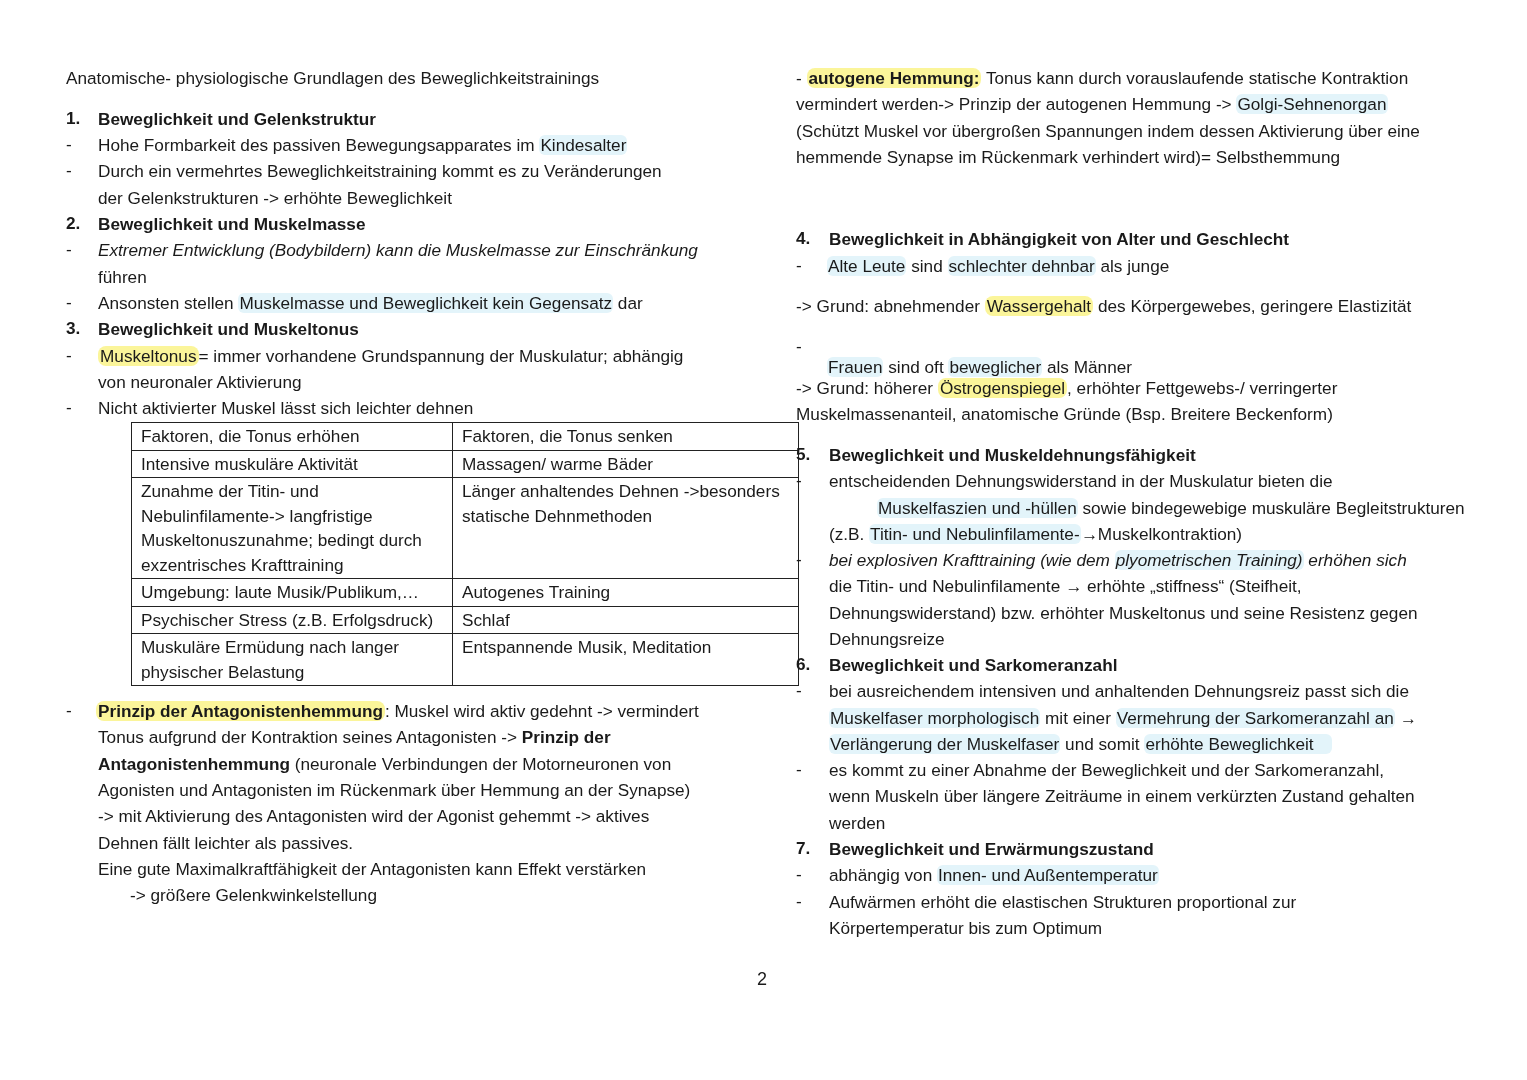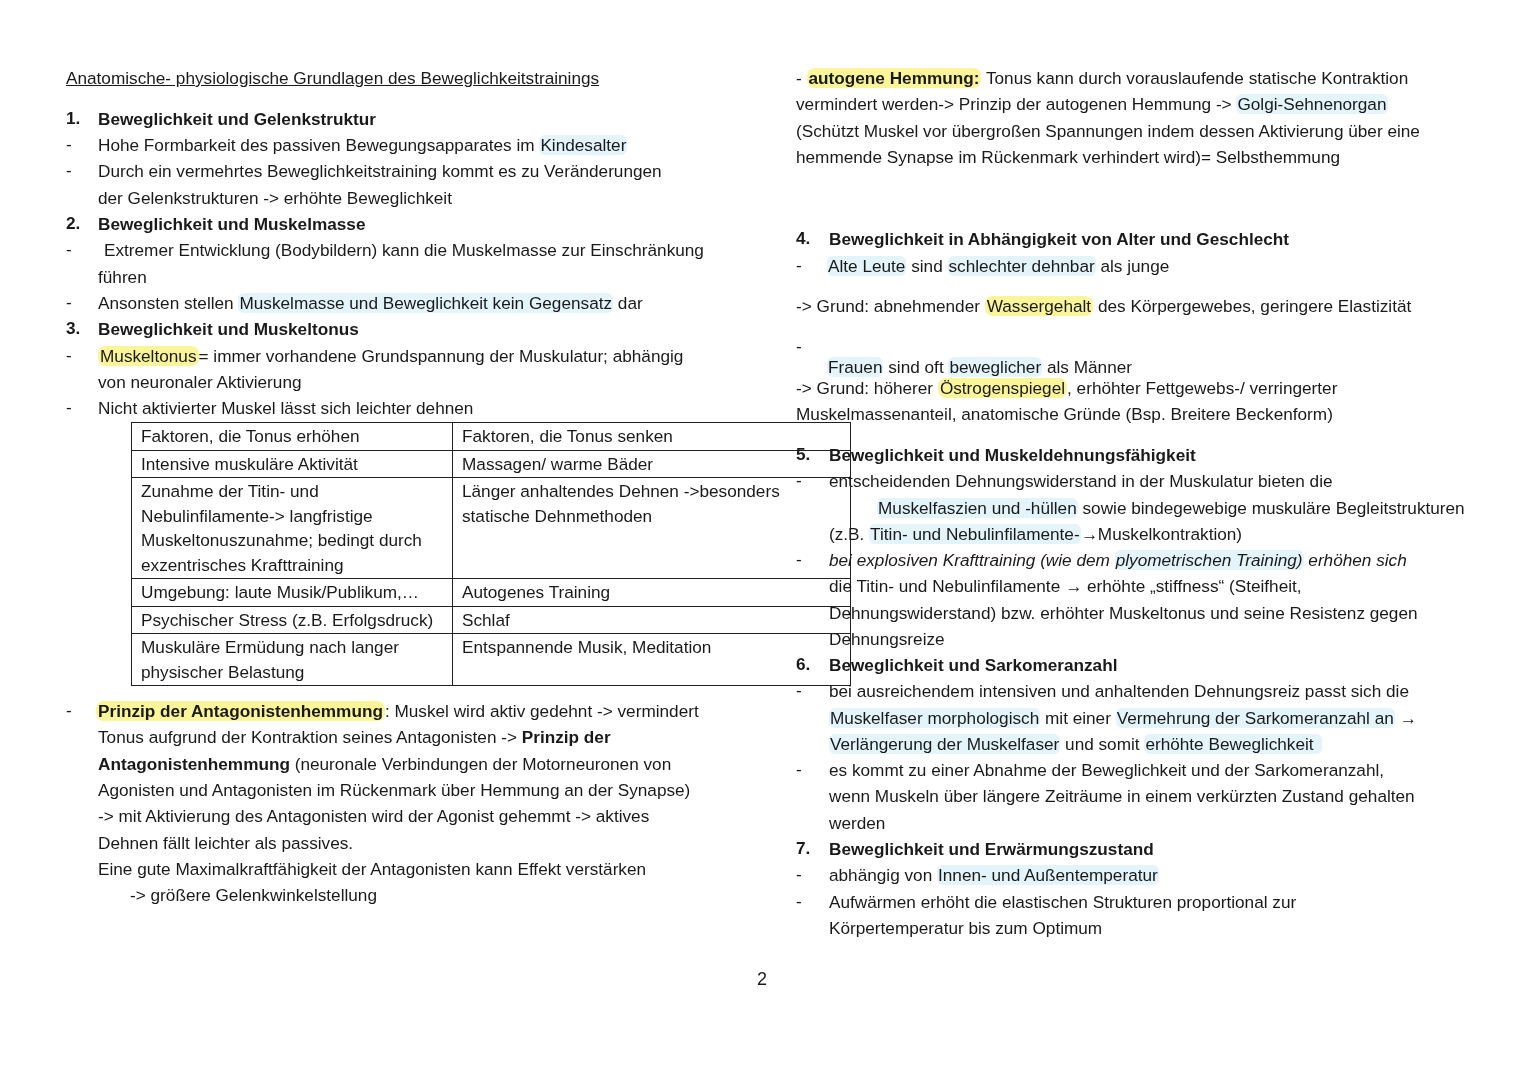--- a/index.html
+++ b/index.html
@@ -4,27 +4,27 @@
 <style>
   html, body { margin: 0; padding: 0; background: #ffffff; }
   body {
     width: 1527px; height: 1080px; position: relative; overflow: hidden;
     font-family: "Liberation Sans", sans-serif; color: #1a1a1a;
     font-size: 17.2px;
   }
   .page { position: absolute; left: 0; top: 0; width: 1527px; height: 1080px; }
   .line { position: absolute; white-space: nowrap; line-height: 22px; }
   .b { font-weight: bold; }
-  .u { text-decoration: underline; }
+  .u { }
   .hy { background: #fbf59a; border-radius: 8px; padding: 0 2px; }
   .hb { background: #e3f4fa; border-radius: 6px; padding: 0 1px; }
   .num { position: absolute; font-weight: bold; }
   .dash { position: absolute; }
   table.tonus {
-    position: absolute; left: 131px; top: 422px; width: 720px;
+    position: absolute; left: 131px; top: 422px; width: 668px;
     border-collapse: collapse; font-size: 17.2px;
   }
   table.tonus td {
     border: 1.5px solid #222; vertical-align: top; padding: 1px 9px;
     line-height: 24.5px;
   }
   table.tonus td.c1 { width: 302px; }
   .pagenum { position: absolute; left: 757px; top: 969px; font-size: 18px; }
 </style>
 </head>
@@ -40,21 +40,21 @@
   <div class="line" style="left:98px;top:134px;">
     <span>Hohe Formbarkeit des passiven Bewegungsapparates im </span><span class="hb">Kindesalter</span>
   </div>
   <span class="dash" style="left:66px;top:160px;">-</span>
   <div class="line" style="left:98px;top:160px;">Durch ein vermehrtes Beweglichkeitstraining kommt es zu Veränderungen</div>
   <div class="line" style="left:98px;top:187px;">der Gelenkstrukturen -&gt; erhöhte Beweglichkeit</div>
 
   <span class="num" style="left:66px;top:213px;">2.</span>
   <div class="line b" style="left:98px;top:213px;">Beweglichkeit und Muskelmasse</div>
   <span class="dash" style="left:66px;top:239px;">-</span>
-  <div class="line" style="left:104px;top:239px;">Extremer Entwicklung (Bodybildern) kann die Muskelmasse zur Einschränkung</div>
+  <div class="line" style="left:98px;top:239px;font-style:italic;">Extremer Entwicklung (Bodybildern) kann die Muskelmasse zur Einschränkung</div>
   <div class="line" style="left:98px;top:266px;">führen</div>
   <span class="dash" style="left:66px;top:292px;">-</span>
   <div class="line" style="left:98px;top:292px;">
     <span>Ansonsten stellen </span><span class="hb">Muskelmasse und Beweglichkeit kein Gegensatz</span><span> dar</span>
   </div>
 
   <span class="num" style="left:66px;top:318px;">3.</span>
   <div class="line b" style="left:98px;top:318px;">Beweglichkeit und Muskeltonus</div>
   <span class="dash" style="left:66px;top:345px;">-</span>
   <div class="line" style="left:98px;top:345px;">
@@ -156,21 +156,21 @@
   <div class="line" style="left:829px;top:628px;">Dehnungsreize</div>
 
   <span class="num" style="left:796px;top:654px;">6.</span>
   <div class="line b" style="left:829px;top:654px;">Beweglichkeit und Sarkomeranzahl</div>
   <span class="dash" style="left:796px;top:680px;">-</span>
   <div class="line" style="left:829px;top:680px;">bei ausreichendem intensiven und anhaltenden Dehnungsreiz passt sich die</div>
   <div class="line" style="left:829px;top:707px;">
     <span class="hb">Muskelfaser morphologisch</span><span> mit einer </span><span class="hb">Vermehrung der Sarkomeranzahl an</span><span> →</span>
   </div>
   <div class="line" style="left:829px;top:733px;">
-    <span class="hb">Verlängerung der Muskelfaser</span><span> und somit </span><span class="hb" style="padding-right:8px;">erhöhte Beweglichkeit</span>
+    <span class="hb">Verlängerung der Muskelfaser</span><span> und somit </span><span class="hb" style="padding-right:18px;">erhöhte Beweglichkeit</span>
   </div>
   <span class="dash" style="left:796px;top:759px;">-</span>
   <div class="line" style="left:829px;top:759px;">es kommt zu einer Abnahme der Beweglichkeit und der Sarkomeranzahl,</div>
   <div class="line" style="left:829px;top:785px;">wenn Muskeln über längere Zeiträume in einem verkürzten Zustand gehalten</div>
   <div class="line" style="left:829px;top:812px;">werden</div>
 
   <span class="num" style="left:796px;top:838px;">7.</span>
   <div class="line b" style="left:829px;top:838px;">Beweglichkeit und Erwärmungszustand</div>
   <span class="dash" style="left:796px;top:864px;">-</span>
   <div class="line" style="left:829px;top:864px;">

